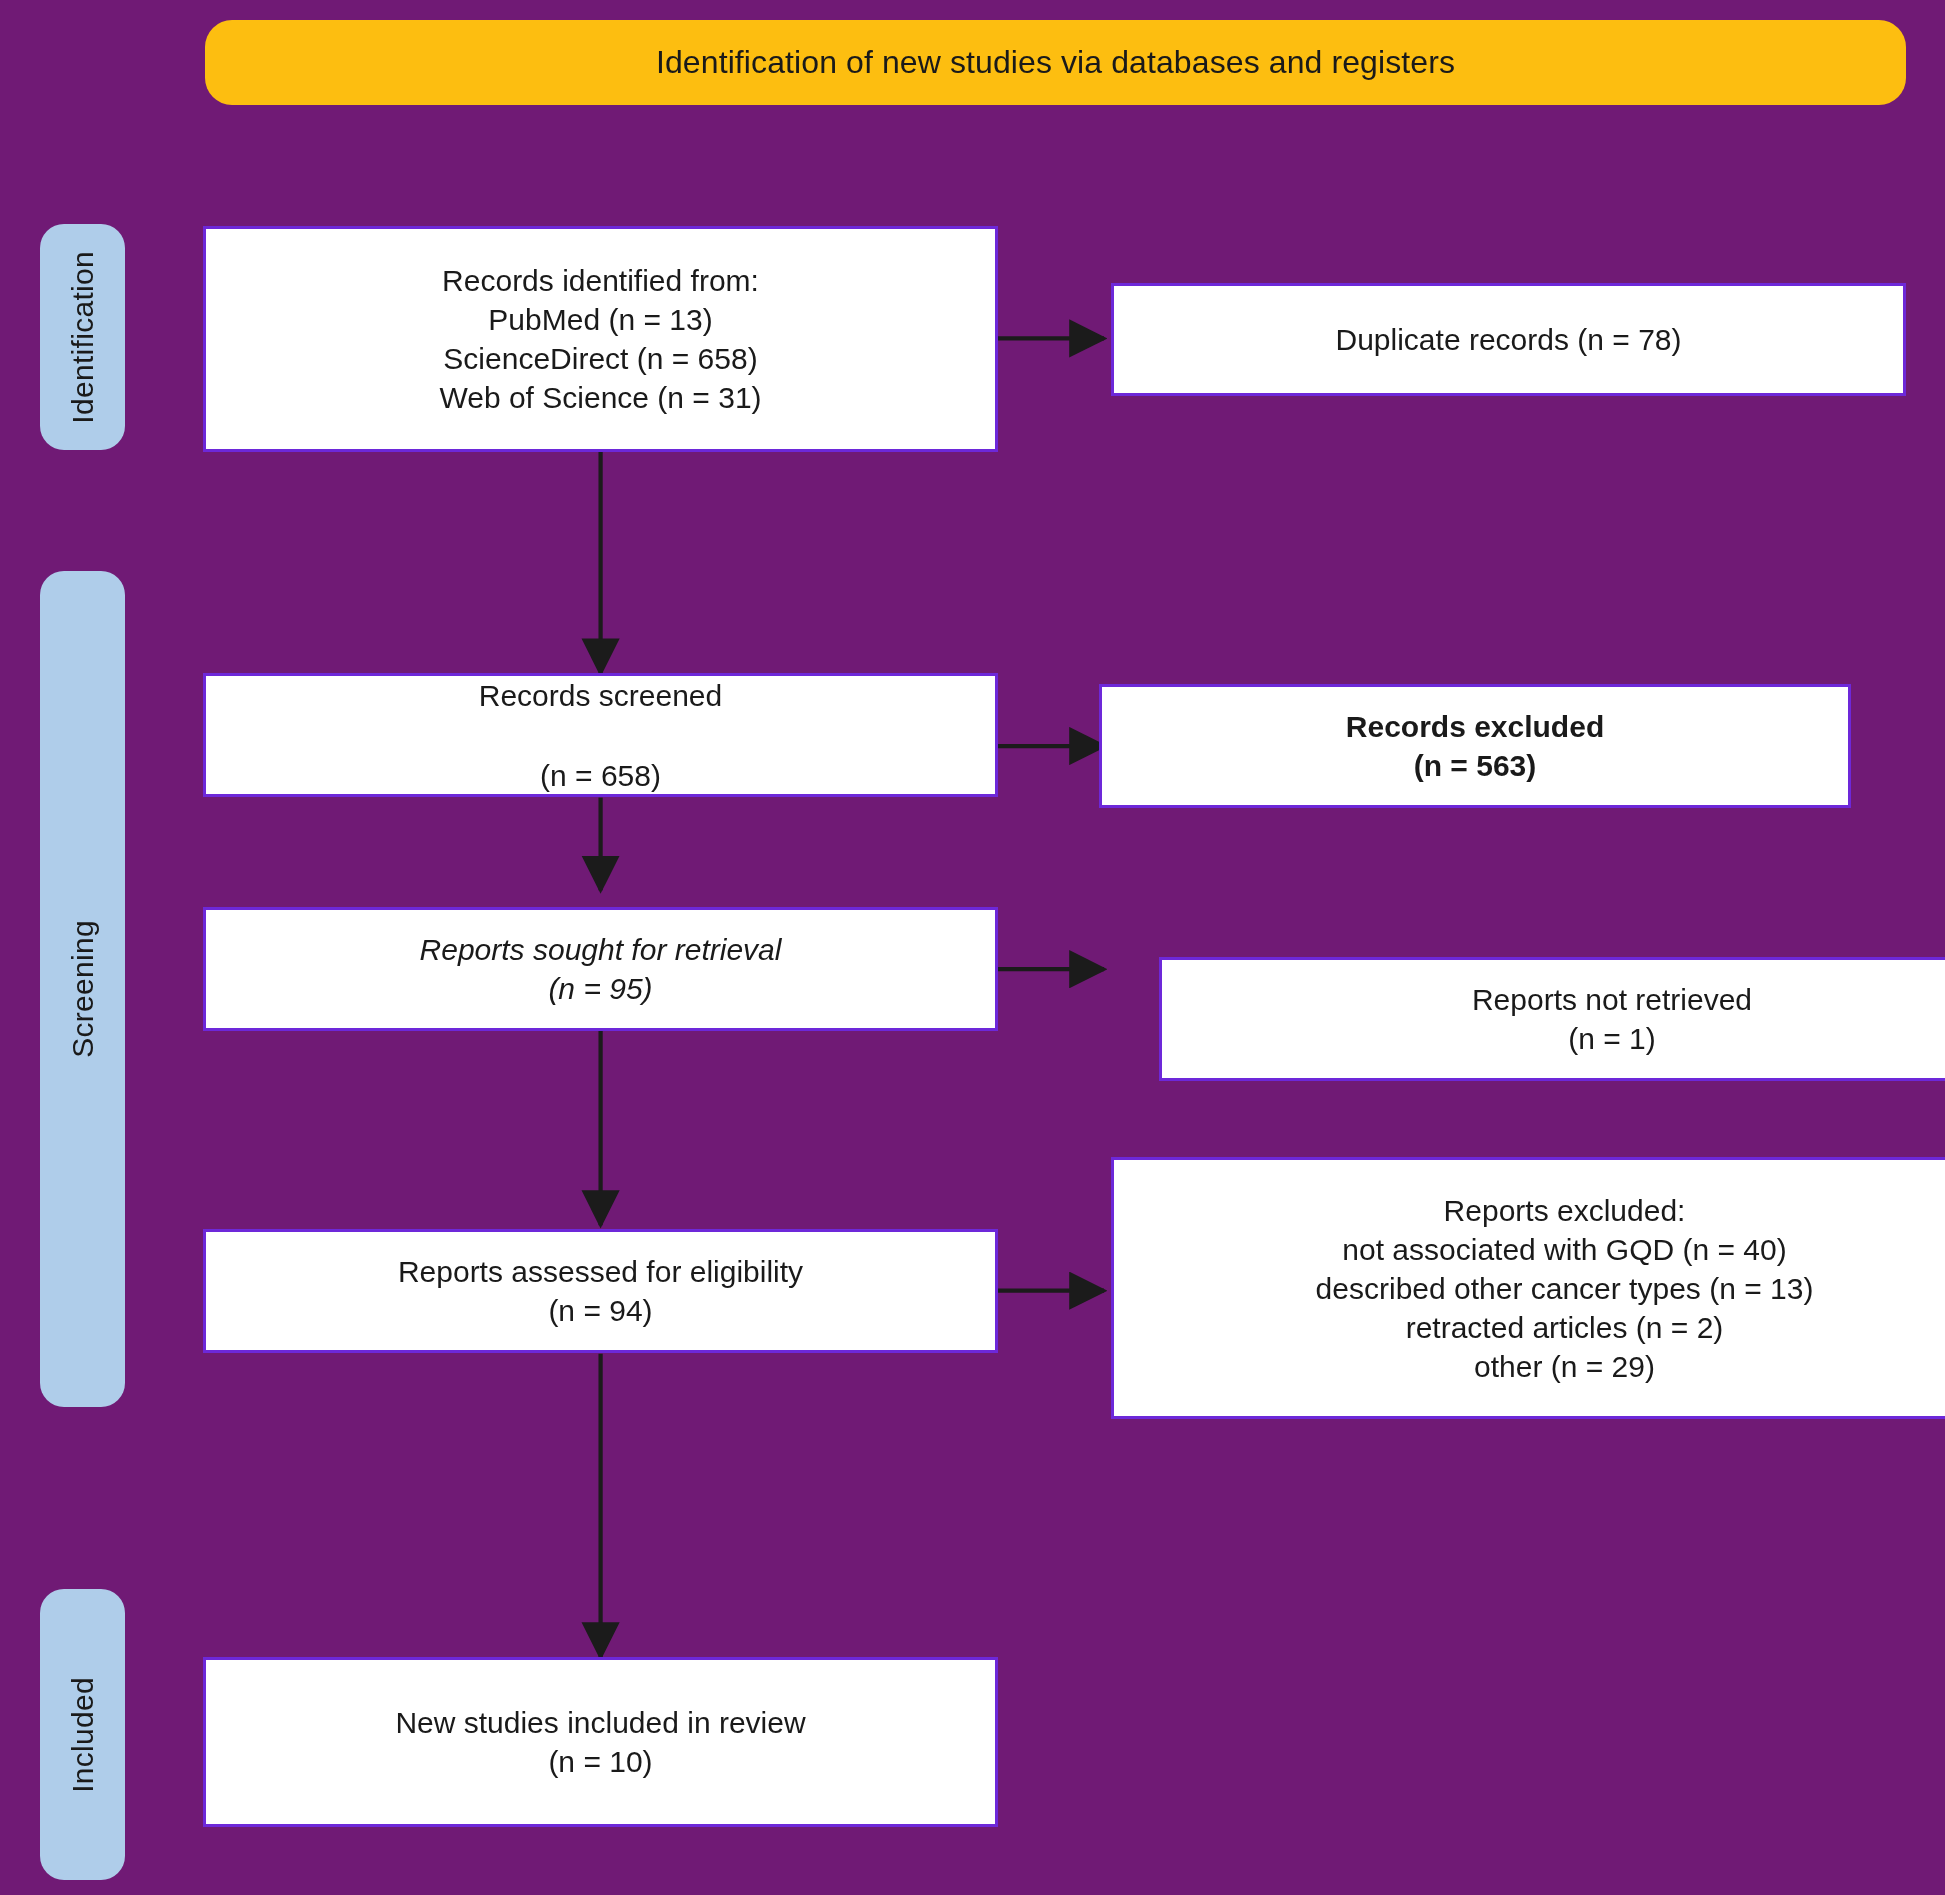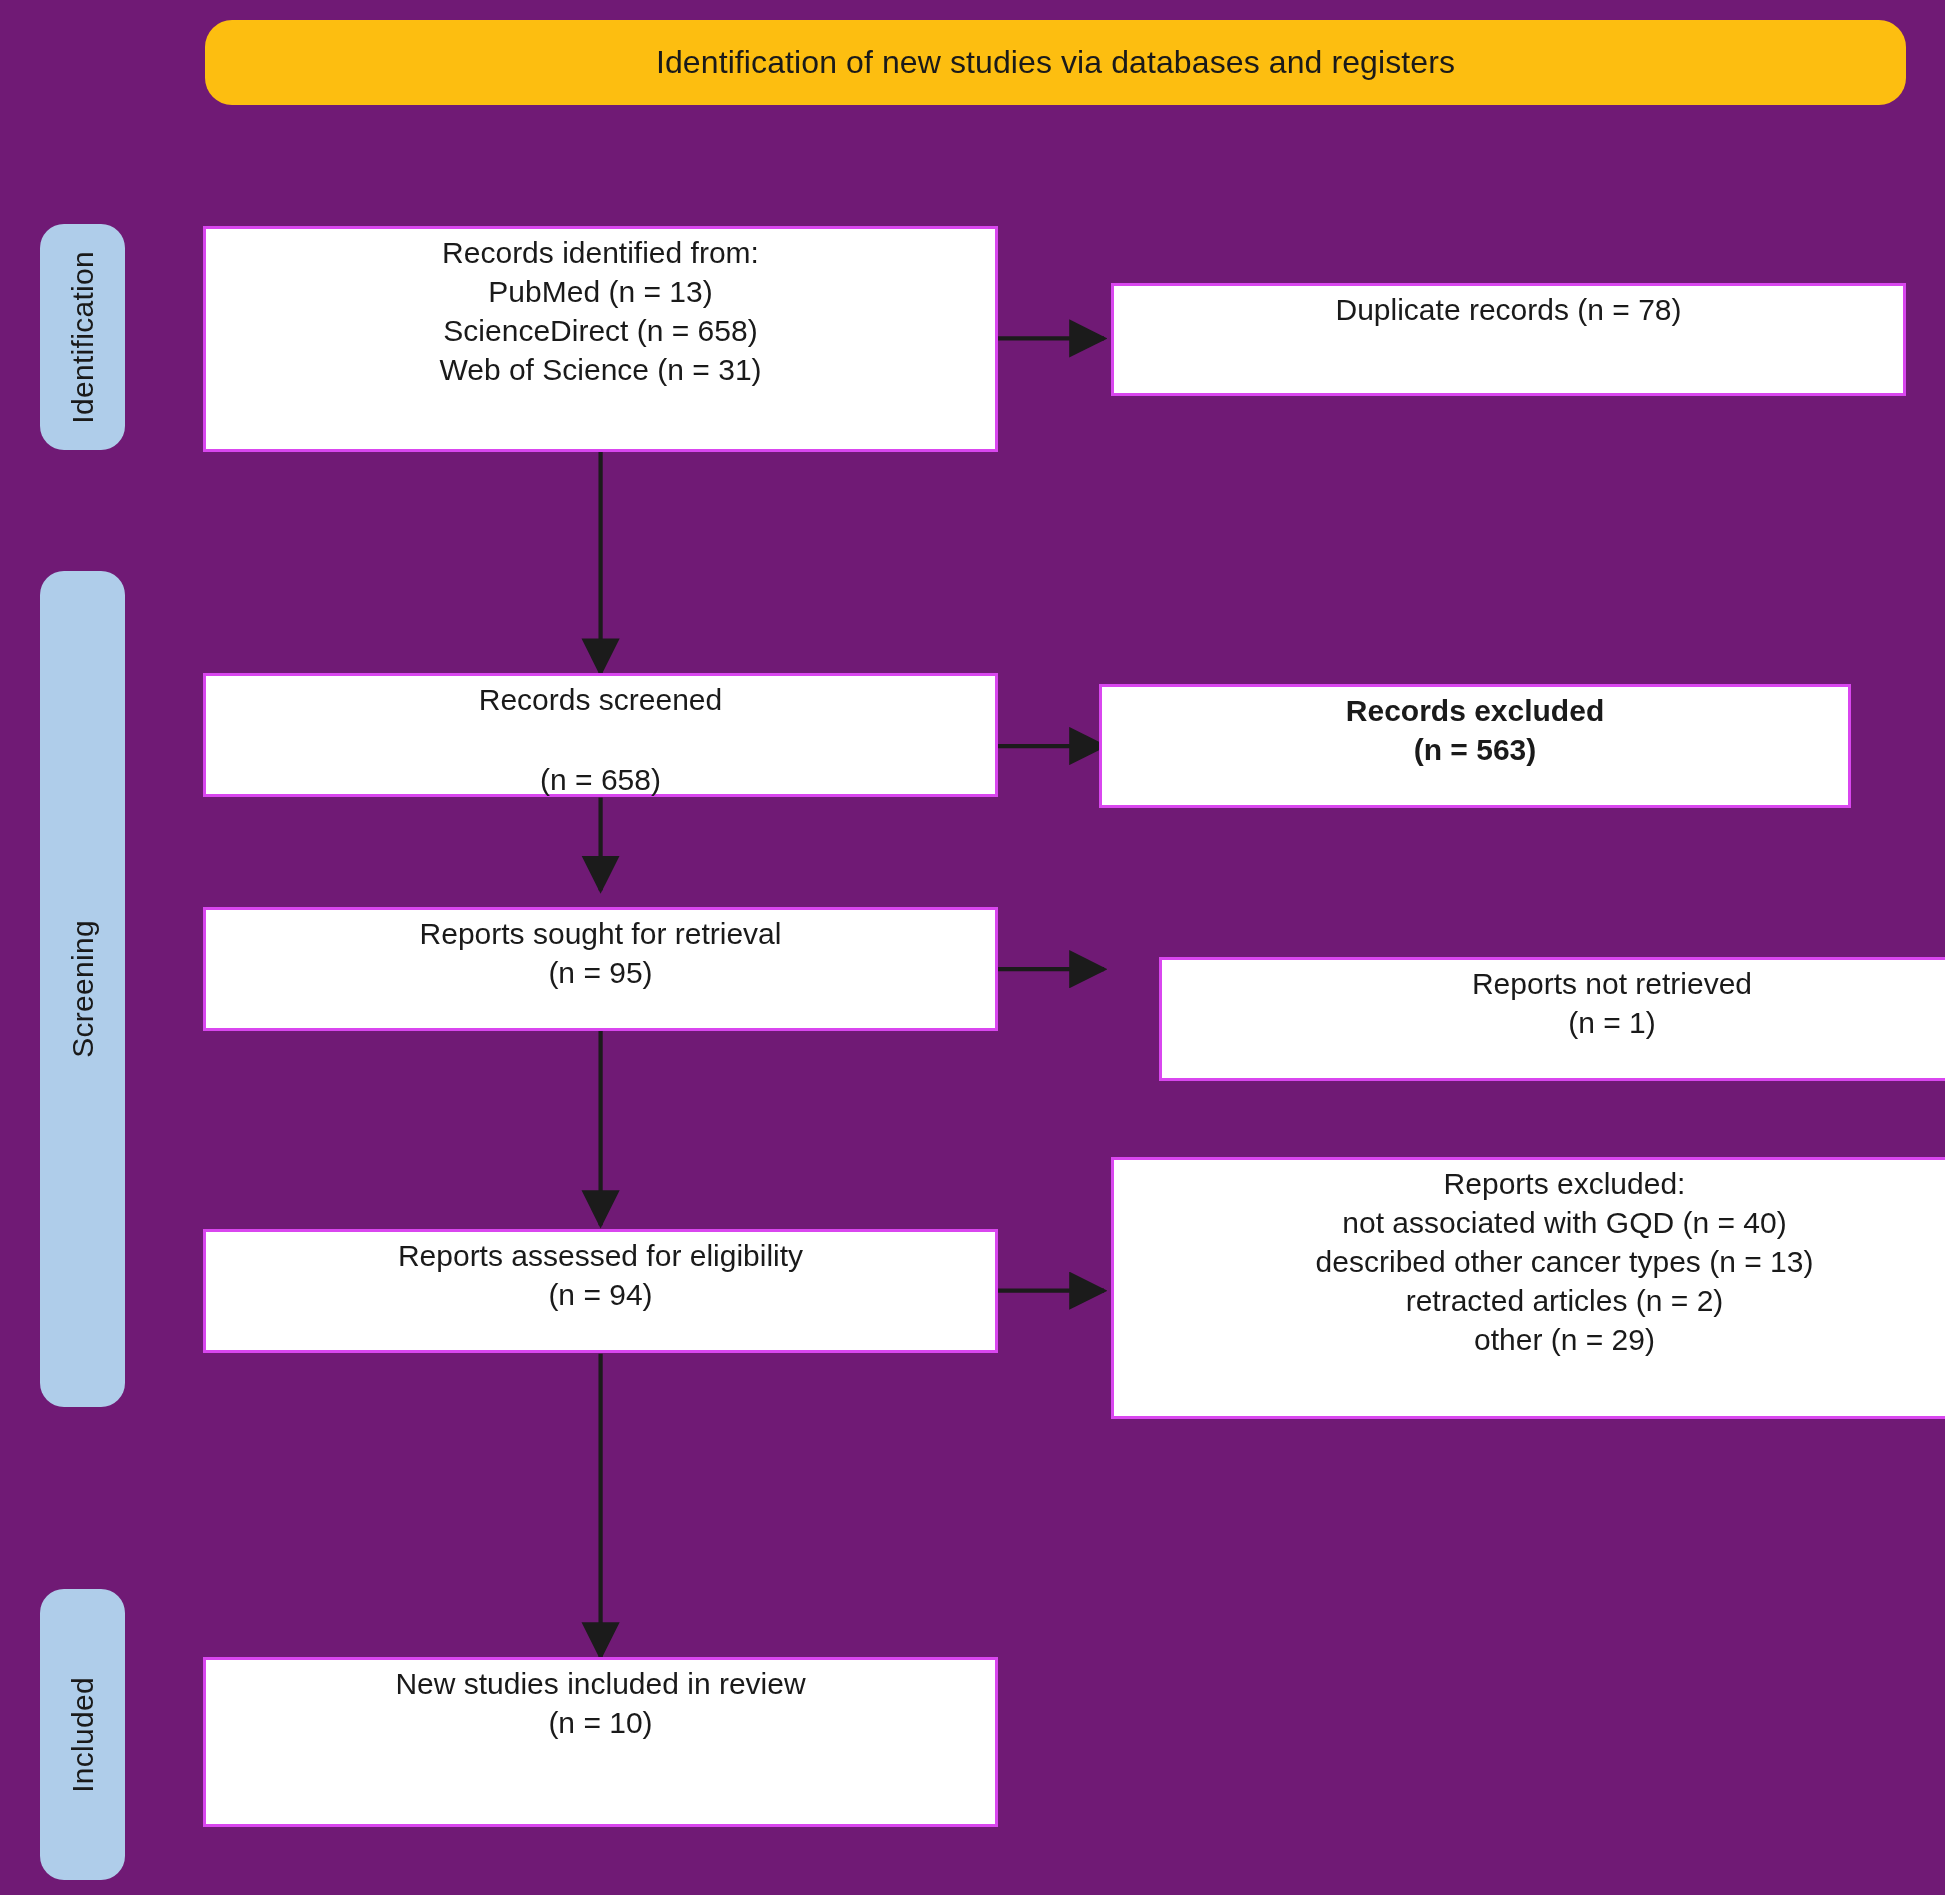--- a/index.html
+++ b/index.html
@@ -54,26 +54,26 @@
     font-size: 30px;
     color: #1a1a1a;
     white-space: nowrap;
     letter-spacing: 0.3px;
   }
 
   
   .flow-box {
     position: absolute;
     background: #ffffff;
-    border: 3px solid #d946ef;
+    border: 3px solid #6d28d9;
     box-sizing: border-box;
     display: flex;
     flex-direction: column;
     align-items: center;
-    justify-content: flex-start;
+    justify-content: center;
     padding: 3.6px 8.5px;
   }
   .flow-box .line {
     font-size: 30px;
     color: #1a1a1a;
     line-height: 1.30;
     text-align: center;
     white-space: nowrap;
   }
 
@@ -140,21 +140,21 @@
     <div class="line">PubMed (n =  13)</div>
     <div class="line">ScienceDirect (n =  658)</div>
     <div class="line">Web of Science (n =  31)</div>
   </div>
 
   <div class="flow-box" style="left:203px; top:673px; width:795px; height:124px;gap:41px;">
     <div class="line">Records screened</div>
     <div class="line">(n = 658)</div>
   </div>
 
-  <div class="flow-box" style="left:203px; top:907px; width:795px; height:124px;">
+  <div class="flow-box" style="left:203px; top:907px; width:795px; height:124px;font-style:italic;">
     <div class="line">Reports sought for retrieval</div>
     <div class="line">(n = 95)</div>
   </div>
 
   <div class="flow-box" style="left:203px; top:1229px; width:795px; height:124px;">
     <div class="line">Reports assessed for eligibility</div>
     <div class="line">(n = 94)</div>
   </div>
 
   <div class="flow-box" style="left:203px; top:1657px; width:795px; height:170px;">

